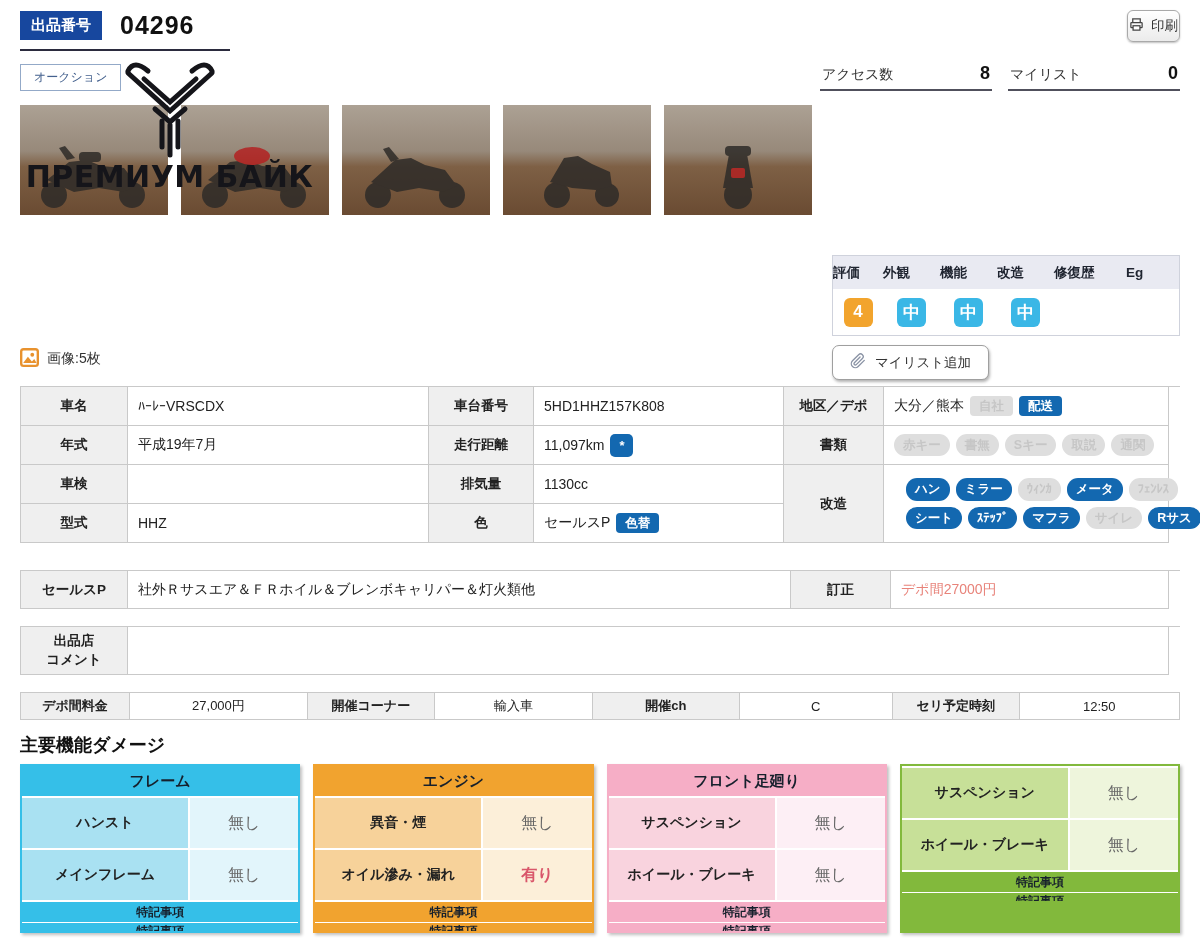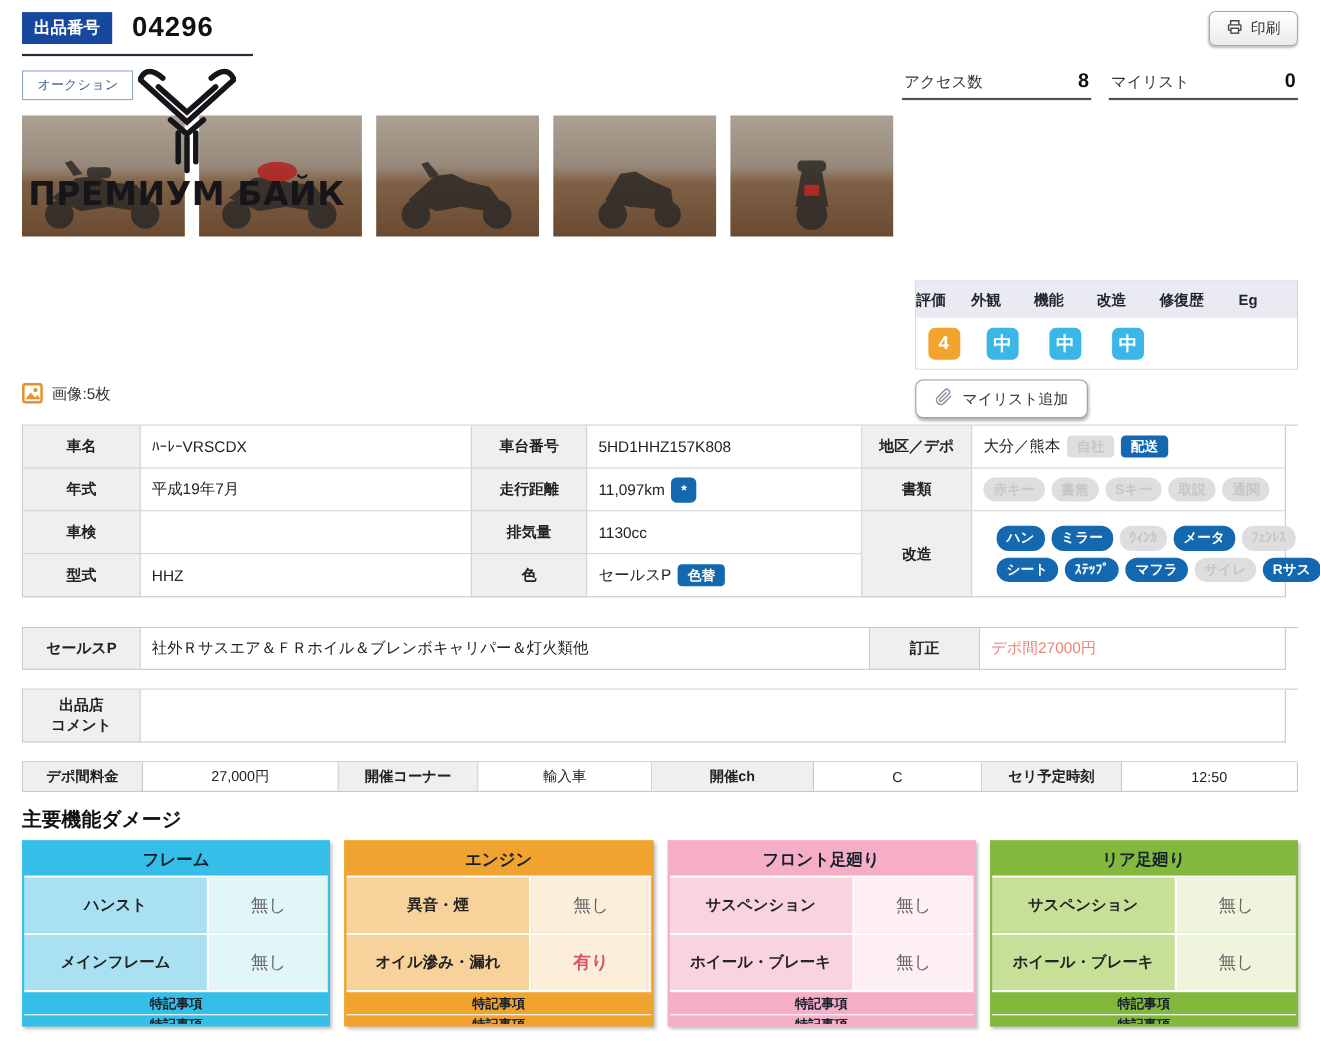--- a/index.html
+++ b/index.html
@@ -10,21 +10,21 @@
     color:#222; font-size:14px;
   }
   .page { position:relative; width:1200px; height:947px; padding:10px 20px 0; overflow:hidden; }
 
   
   .top-bar { display:flex; justify-content:space-between; align-items:flex-start; }
   .lot-group { display:flex; align-items:center; gap:18px; border-bottom:2px solid #2b2b3e; padding:1px 6px 9px 0; min-width:210px; }
   .lot-badge { background:#17479e; color:#fff; font-weight:bold; font-size:15px; padding:5px 11px; }
   .lot-number { font-size:25px; font-weight:bold; letter-spacing:1px; color:#111; }
   .print-btn { display:inline-flex; align-items:center; gap:7px; border:1px solid #a9a9a9; border-radius:6px;
-    padding:6px 15px; background:linear-gradient(#ffffff,#ebebeb); box-shadow:0 1px 2px rgba(0,0,0,.25);
+    padding:6px 1px; background:linear-gradient(#ffffff,#ebebeb); box-shadow:0 1px 2px rgba(0,0,0,.25);
     font-size:13.5px; cursor:pointer; color:#333; }
 
   
   .row2 { display:flex; justify-content:space-between; align-items:flex-end; margin-top:12px; }
   .auction-tag { border:1px solid #93a9c8; color:#44618e; background:#fff; font-size:12px; padding:4px 13px; cursor:pointer; }
   .stats { display:flex; gap:16px; }
   .stat { width:172px; display:flex; justify-content:space-between; align-items:baseline;
     border-bottom:2px solid #50505c; padding:0 2px 5px; }
   .stat-label { font-size:14px; color:#333; }
   .stat-value { font-size:18px; font-weight:bold; color:#111; }
@@ -378,21 +378,20 @@
       </div>
       <div class="dmg-r">
         <div class="dmg-lab">ホイール・ブレーキ</div>
         <div class="dmg-val">無し</div>
       </div>
       <div class="dmg-foot">特記事項</div>
       <div class="dmg-foot2">特記事項</div>
     </div>
 
     <div class="dmg-col th-green">
-      <div class="dmg-head">リア足廻り</div>
       <div class="dmg-r">
         <div class="dmg-lab">サスペンション</div>
         <div class="dmg-val">無し</div>
       </div>
       <div class="dmg-r">
         <div class="dmg-lab">ホイール・ブレーキ</div>
         <div class="dmg-val">無し</div>
       </div>
       <div class="dmg-foot">特記事項</div>
       <div class="dmg-foot2">特記事項</div>

